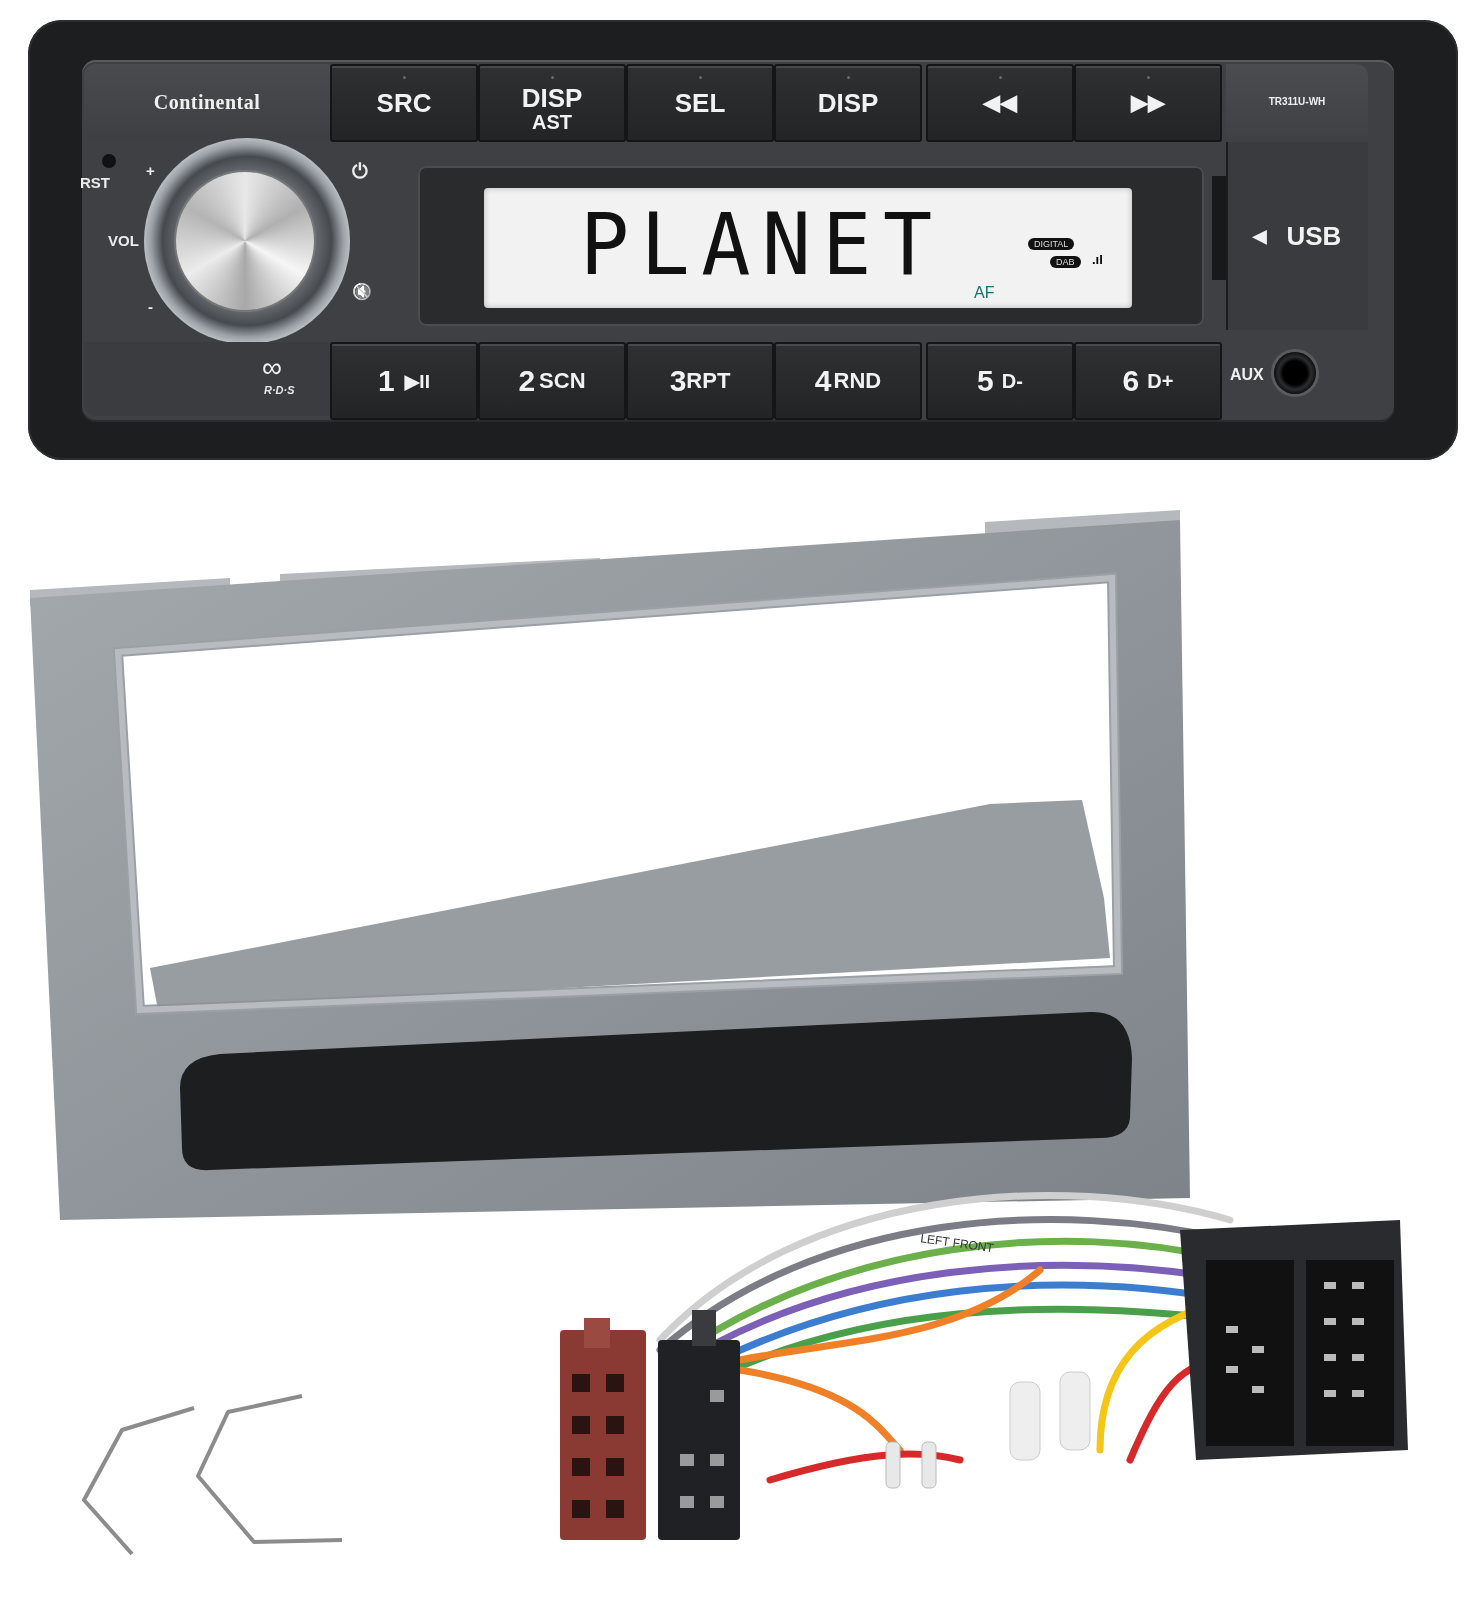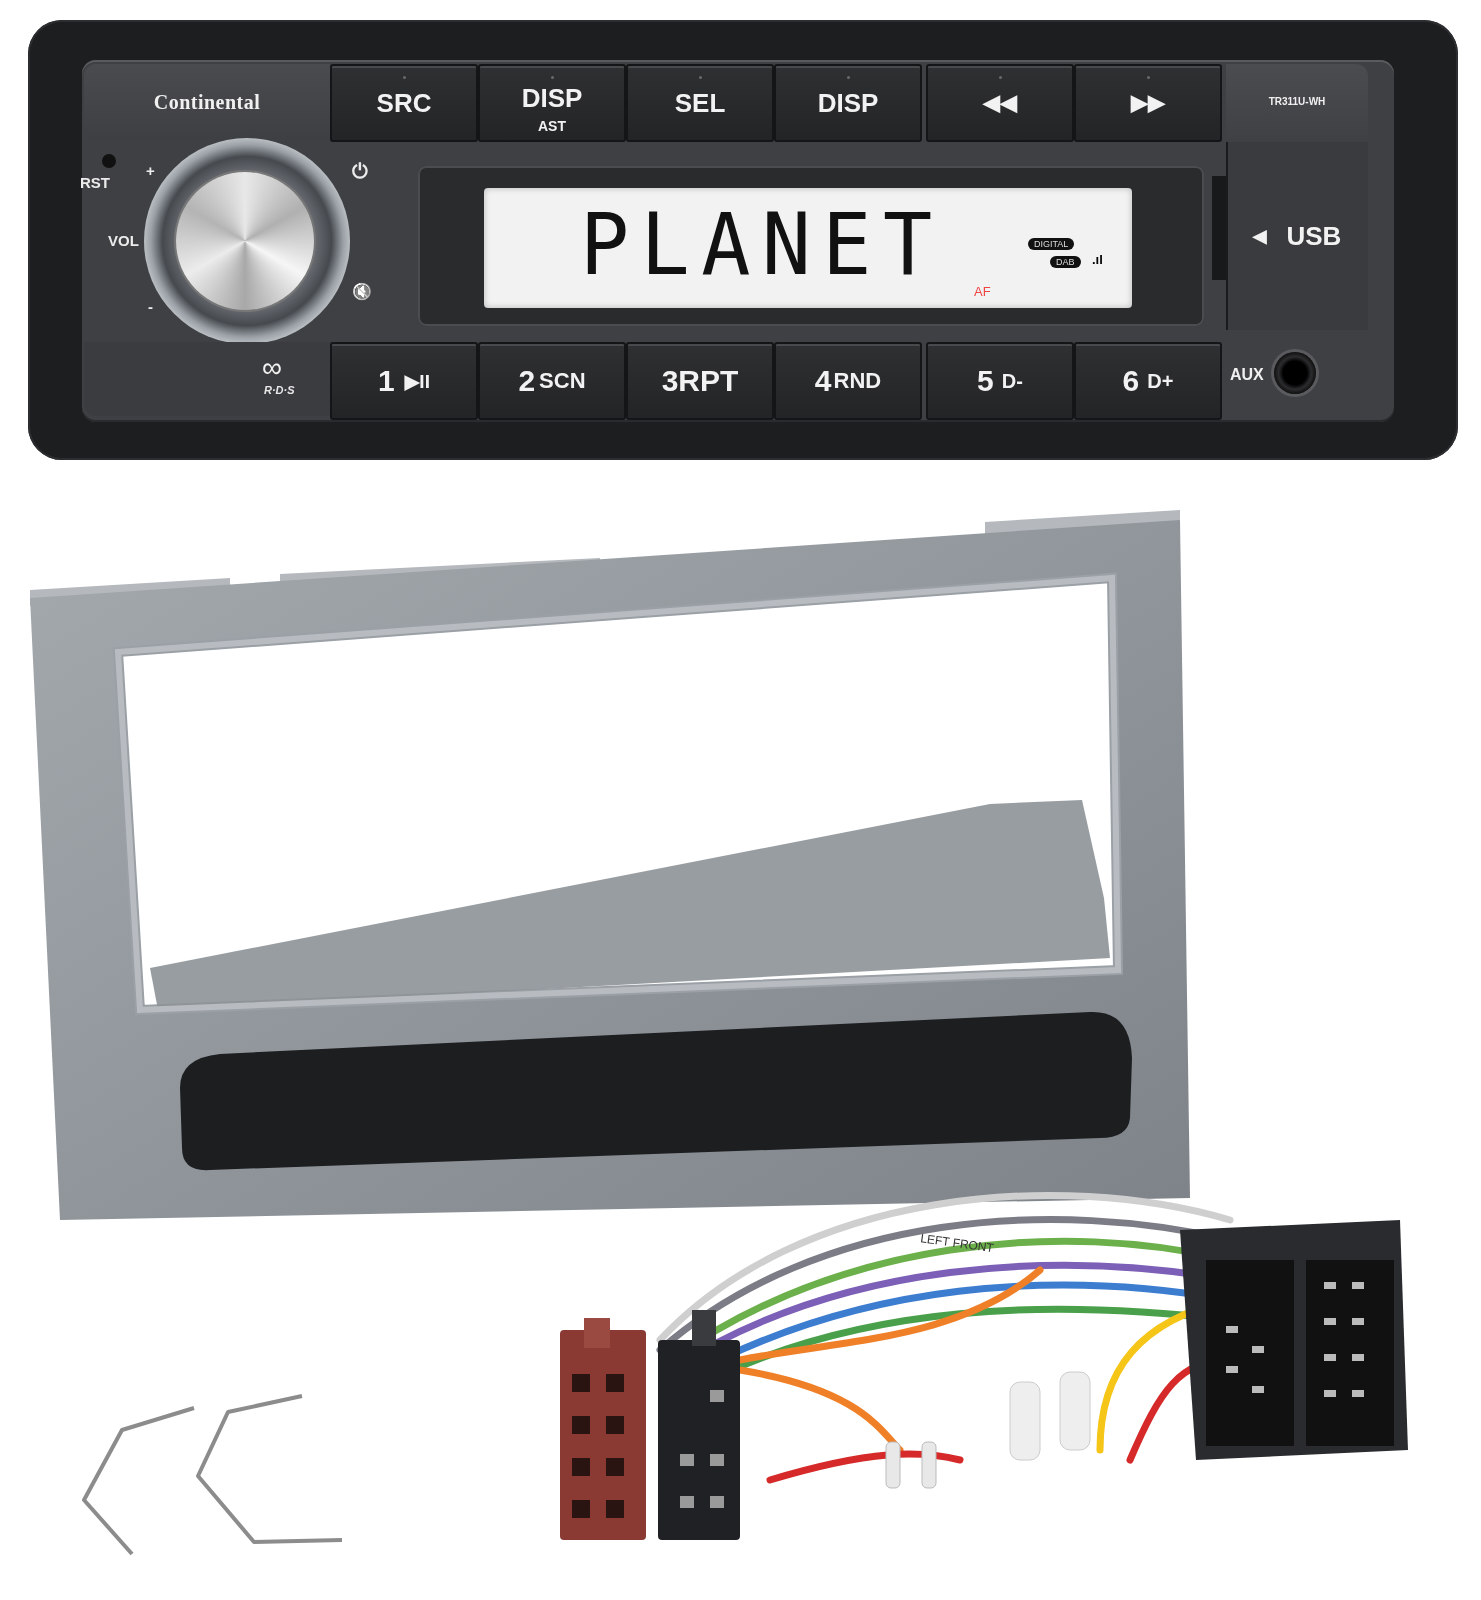--- a/index.html
+++ b/index.html
@@ -25,21 +25,21 @@
   .brand-text { color: #f0f0f0; font-family: "Liberation Serif", serif; font-weight: bold; font-size: 20px; letter-spacing: 0.5px; }
   .key {
     background: linear-gradient(#2f3032, #232426);
     border: 2px solid #141516; border-radius: 3px;
     box-shadow: inset 0 2px 0 #48494c;
     color: #f2f2f2; font-weight: bold; display: flex; align-items: center; justify-content: center;
   }
   .key .dot { position: absolute; top: 10px; left: 50%; width: 3px; height: 3px; margin-left: -1px; background: #6a6a6a; border-radius: 50%; }
   .top-key { top: 64px; height: 74px; width: 144px; font-size: 26px; }
   .bot-key { top: 342px; height: 74px; width: 144px; font-size: 30px; }
-  .sub { font-size: 14px; position: absolute; bottom: 6px; left: 0; right: 0; text-align: center; }
+  .sub { font-size: 20px; position: absolute; bottom: 6px; left: 0; right: 0; text-align: center; }
   .model-panel {
     left: 1226px; top: 64px; width: 142px; height: 74px;
     background: linear-gradient(#4b4c50, #404145); border-radius: 0 12px 0 0;
     display: flex; align-items: center; justify-content: center; color: #f0f0f0; font-weight: bold; font-size: 10px; text-align: right;
   }
   .usb-panel {
     left: 1226px; top: 142px; width: 142px; height: 188px; background: #3a3b3e;
     box-shadow: inset 2px 0 0 #1a1b1c;
     display: flex; align-items: center; justify-content: center; color: #f2f2f2; font-weight: bold; font-size: 26px;
   }
@@ -47,21 +47,21 @@
   .aux-panel { left: 1226px; top: 342px; width: 142px; height: 74px; background: #3f4043; border-radius: 0 0 12px 0; }
   .aux-label { left: 1230px; top: 366px; color: #f0f0f0; font-weight: bold; font-size: 16px; }
   .aux-jack { left: 1274px; top: 352px; width: 42px; height: 42px; border-radius: 50%; background: radial-gradient(circle, #000 40%, #2b2c2e 55%, #111 70%); box-shadow: 0 0 0 3px #5a5b5f; }
   .left-lower { left: 84px; top: 342px; width: 246px; height: 74px; background: #3b3c3f; border-radius: 0 0 0 12px; }
   .rds-logo { left: 262px; top: 356px; color: #f2f2f2; font-size: 28px; line-height: 24px; text-align: center; }
   .rds-text { left: 264px; top: 384px; color: #e8e8e8; font-style: italic; font-weight: bold; font-size: 11px; }
   .lcd-bezel { left: 418px; top: 166px; width: 786px; height: 160px; background: #2a2b2d; border-radius: 8px; box-shadow: inset 0 0 0 2px #4b4c50; }
   .lcd { left: 484px; top: 188px; width: 648px; height: 120px; background: #f2f2f2; border-radius: 4px; box-shadow: inset 0 0 6px rgba(0,0,0,.25); }
   .lcd-text { left: 580px; top: 194px; font-family: "DejaVu Sans Mono", monospace; font-size: 86px; font-weight: 300; color: #111; letter-spacing: 12px; transform: scaleX(0.95); transform-origin: left; }
   .badge { background: #111; color: #ddd; border-radius: 6px; font-size: 9px; padding: 0 6px; line-height: 12px; }
-  .af { left: 974px; top: 284px; font-size: 13px; color: #ef4444; text-align: center; }
+  .af { left: 974px; top: 284px; font-size: 16px; color: #0f766e; text-align: center; }
   .knob-ring { left: 144px; top: 138px; width: 206px; height: 206px; border-radius: 50%; background: radial-gradient(circle, #b8bcc0 0%, #7c8086 40%, #464a4f 58%, #9aa0a6 66%, #cfd3d7 74%, #3f4043 78%); }
   .knob-cap { left: 176px; top: 172px; width: 138px; height: 138px; border-radius: 50%; background: conic-gradient(#e8e8e8, #b0b0b0, #f6f6f6, #a8a8a8, #ececec, #b4b4b4, #e8e8e8); box-shadow: 0 0 0 2px #777; }
   .small-label { color: #ececec; font-weight: bold; font-size: 15px; }
   .rst-hole { left: 102px; top: 154px; width: 14px; height: 14px; border-radius: 50%; background: #111; }
 
   
   .frame-svg { left: 20px; top: 498px; }
 
   
   .tools-svg { left: 70px; top: 1350px; }
@@ -136,21 +136,21 @@
 <div class="abs key bot-key" style="left:330px">
     <span>1</span>
     <span style="font-size:19px;margin-left:10px">▶II</span>
   </div>
 <div class="abs key bot-key" style="left:478px">
     <span>2</span>
     <span style="font-size:22px;margin-left:4px">SCN</span>
   </div>
 <div class="abs key bot-key" style="left:626px">
     <span>3</span>
-    <span style="font-size:30px;">RPT</span>
+    <span style="font-size:22px;">RPT</span>
   </div>
 <div class="abs key bot-key" style="left:774px">
     <span>4</span>
     <span style="font-size:22px;margin-left:2px">RND</span>
   </div>
 <div class="abs key bot-key" style="left:926px">
     <span>5</span>
     <span style="font-size:20px;margin-left:8px">D-</span>
   </div>
 <div class="abs key bot-key" style="left:1074px">

